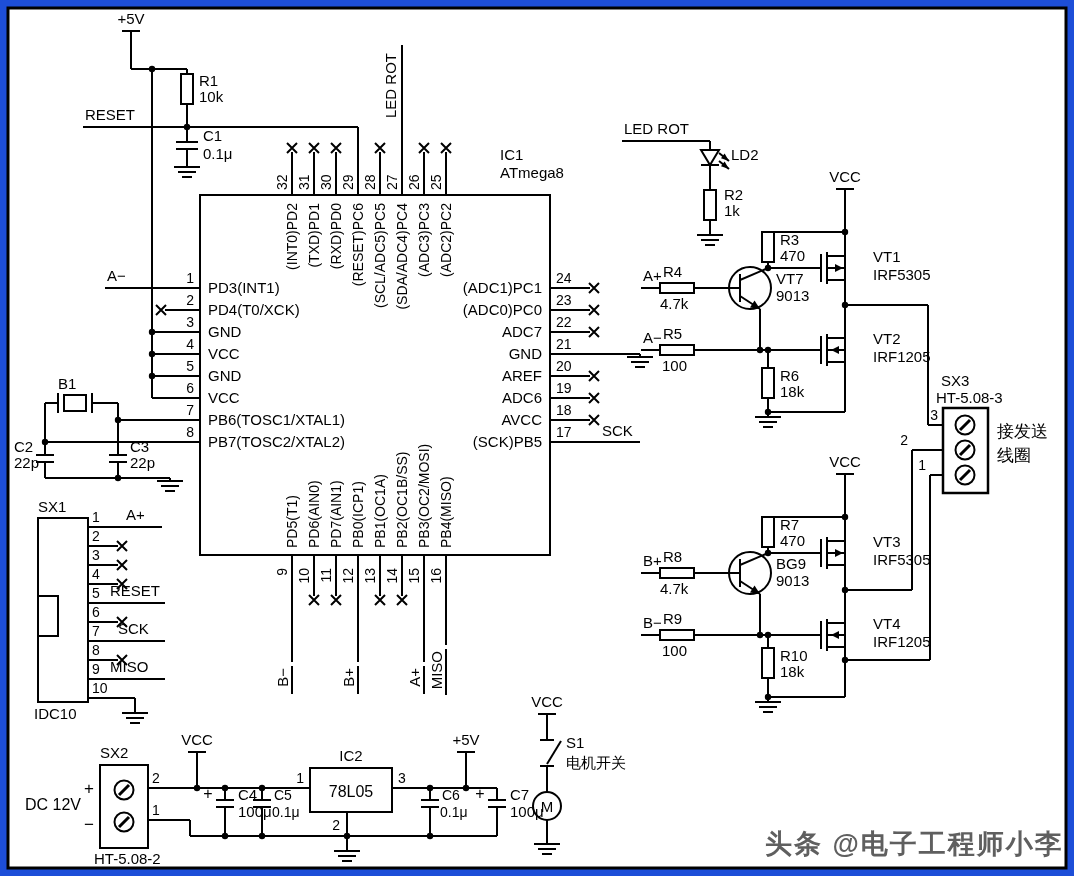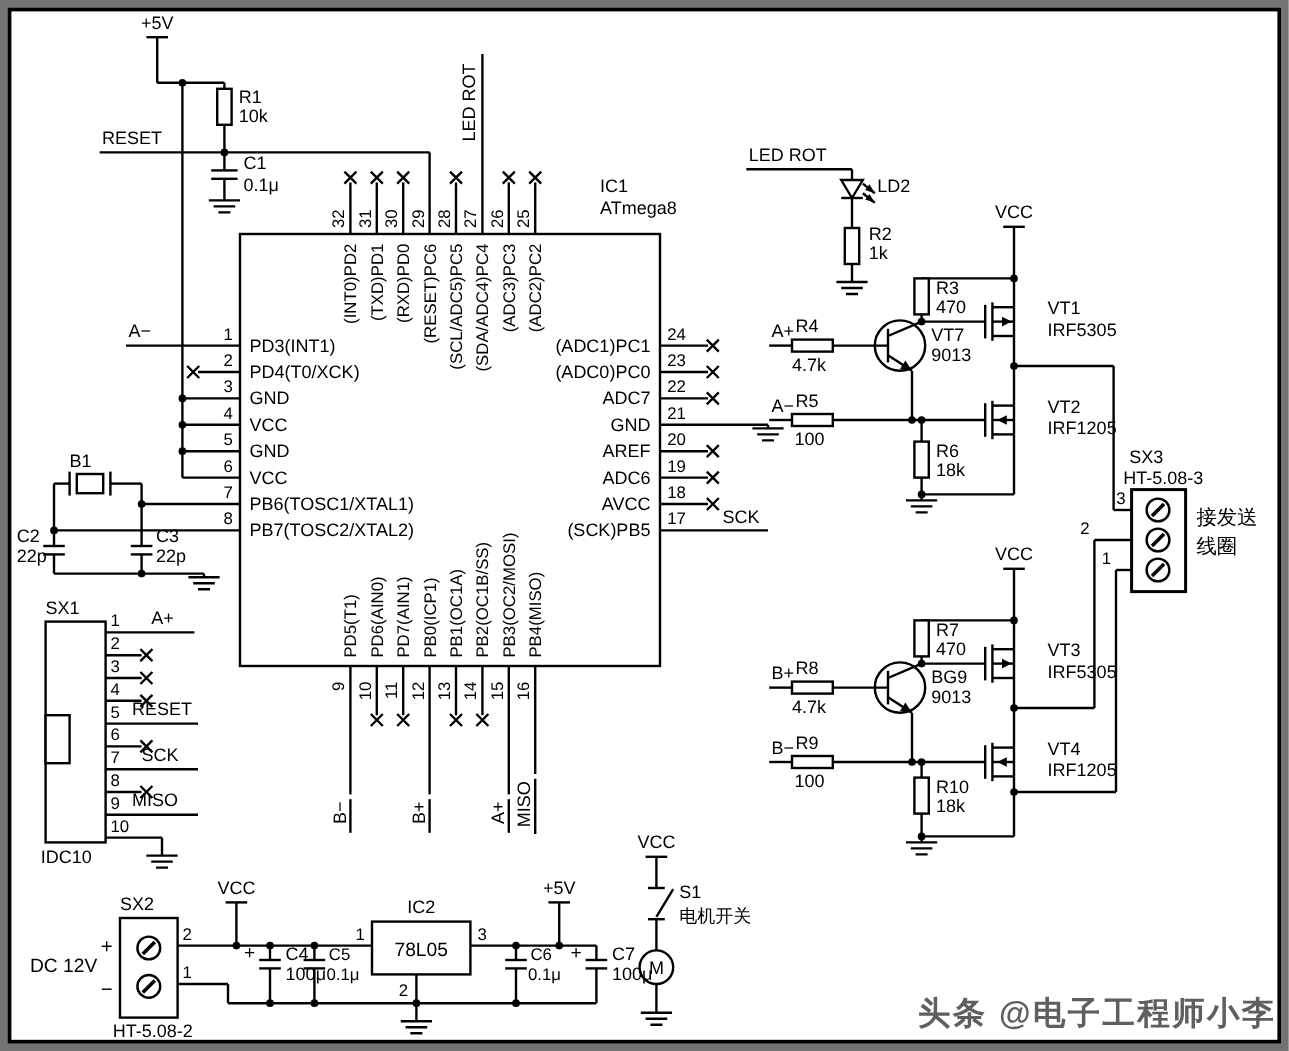--- a/index.html
+++ b/index.html
@@ -1,16 +1,16 @@
 <!DOCTYPE html>
 <html><head>
 <meta charset="utf-8">
 <style>
   html,body{margin:0;padding:0;background:#e8e8e8;}
-  #stage{width:1074px;height:876px;background:#737373;position:relative;margin:0 auto;}
+  #stage{width:1074px;height:876px;background:#1d4ed8;position:relative;margin:0 auto;}
   svg{display:block;}
   svg text{font-family:"Liberation Sans","DejaVu Sans",sans-serif;font-size:15px;fill:#000;}
   .t14{font-size:14px;}
   .t16{font-size:16px;}
   .t17{font-size:17px;}
   .me{text-anchor:middle;}
   .ae{text-anchor:end;}
   .w{stroke:#000;stroke-width:2;fill:none;}
   .cb{stroke:#000;stroke-width:2;fill:#fff;}
   .dot{fill:#000;stroke:none;}

